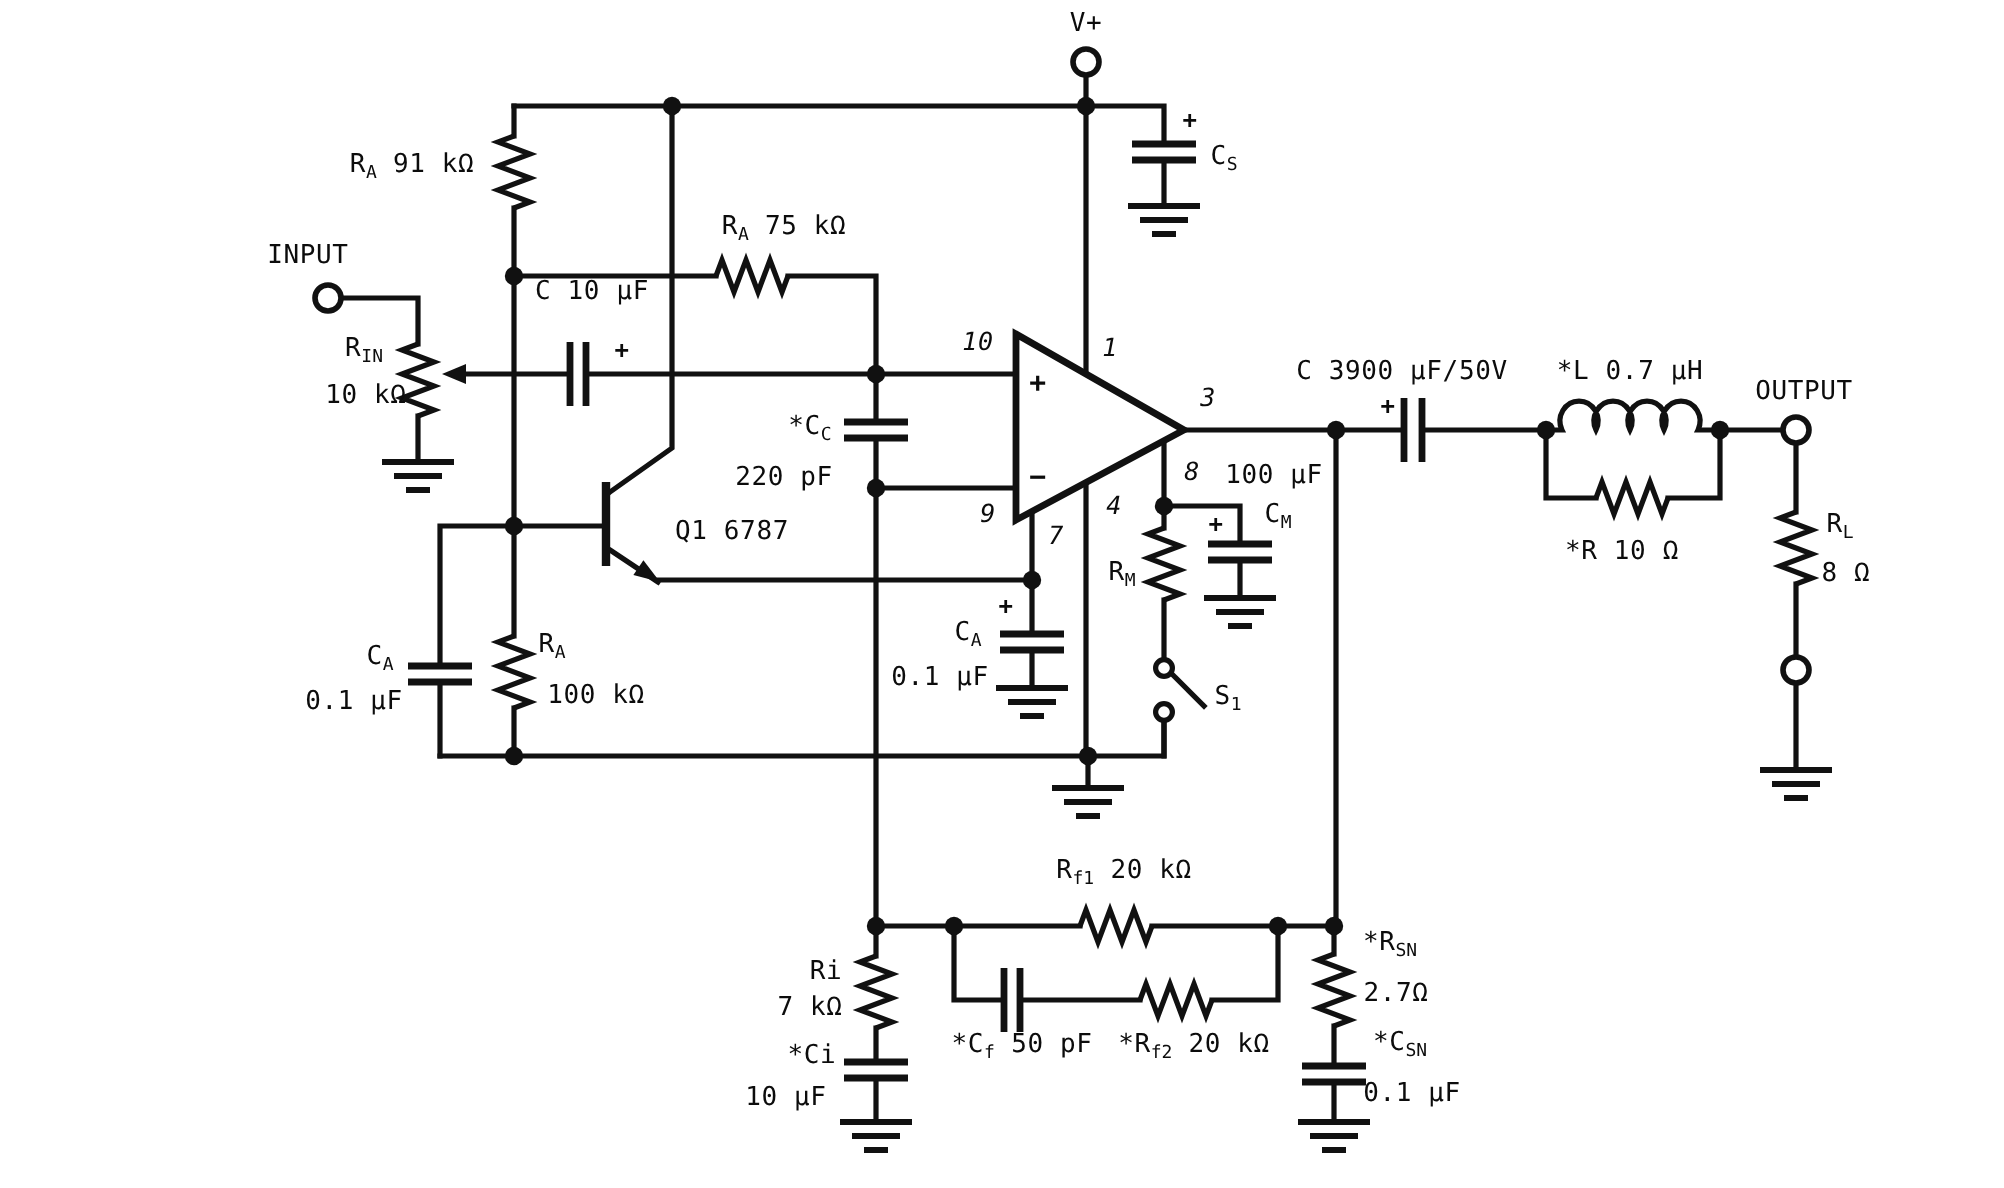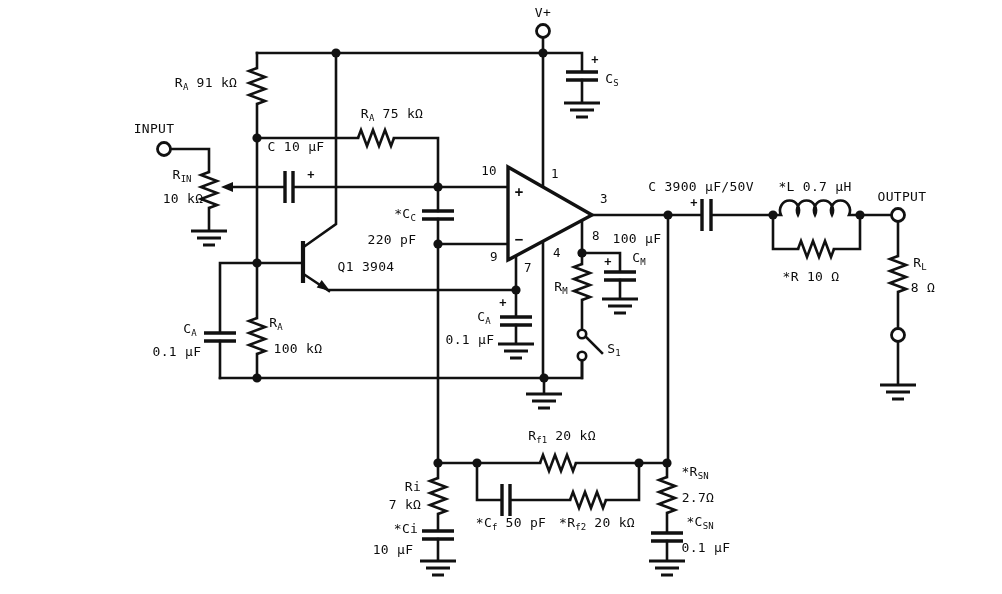--- a/index.html
+++ b/index.html
@@ -2,21 +2,21 @@
 <html><head>
 <meta charset="utf-8">
 <style>
   html,body{margin:0;padding:0;background:#fff;}
   .stage{position:relative;width:1002px;height:594px;background:#ffffff;overflow:hidden;
          font-family:"DejaVu Sans Mono","Liberation Mono",monospace;color:#0c0c0c;}
   .stage svg{position:absolute;left:0;top:0;}
   .lbl{position:absolute;transform:translate(-50%,-50%);white-space:nowrap;
        font-size:13px;letter-spacing:.3px;line-height:1;}
   .lbl sub{font-size:9px;letter-spacing:0;vertical-align:-3px;}
-  .pin{font-size:12.5px;}
+  .pin{font-size:12.5px;font-style:italic;}
   .sign{font-size:14px;font-weight:bold;}
   .pol{font-size:12px;font-weight:bold;}
 </style>
 </head>
 <body>
 
 <div class="stage">
 
 <svg width="1002" height="594" viewBox="0 0 1002 594">
   <g stroke="#111" stroke-width="2.6" fill="none" stroke-linecap="square">
@@ -144,21 +144,21 @@
 <div class="lbl" style="left:902px;top:196px">OUTPUT</div>
 
 <div class="lbl" style="left:206px;top:84px"><span>R</span><sub>A</sub><span>  91 kΩ</span></div>
 <div class="lbl" style="left:182px;top:176px"><span>R</span><sub>IN</sub><span></span></div>
 <div class="lbl" style="left:183px;top:198px">10 kΩ</div>
 <div class="lbl" style="left:296px;top:146px">C  10 µF</div>
 <div class="lbl pol" style="left:311px;top:175px">+</div>
 <div class="lbl" style="left:392px;top:115px"><span>R</span><sub>A</sub><span>  75 kΩ</span></div>
 <div class="lbl" style="left:405px;top:215px"><span>*C</span><sub>C</sub><span></span></div>
 <div class="lbl" style="left:392px;top:239px">220 pF</div>
-<div class="lbl" style="left:366px;top:266px">Q1  3904</div>
+<div class="lbl" style="left:366px;top:266px">Q1  6787</div>
 <div class="lbl" style="left:190px;top:330px"><span>C</span><sub>A</sub><span></span></div>
 <div class="lbl" style="left:177px;top:351px">0.1 µF</div>
 <div class="lbl" style="left:276px;top:324px"><span>R</span><sub>A</sub><span></span></div>
 <div class="lbl" style="left:298px;top:348px">100 kΩ</div>
 <div class="lbl" style="left:612px;top:80px"><span>C</span><sub>S</sub><span></span></div>
 <div class="lbl pol" style="left:595px;top:60px">+</div>
 <div class="lbl" style="left:484px;top:318px"><span>C</span><sub>A</sub><span></span></div>
 <div class="lbl" style="left:470px;top:339px">0.1 µF</div>
 <div class="lbl pol" style="left:503px;top:303px">+</div>
 

